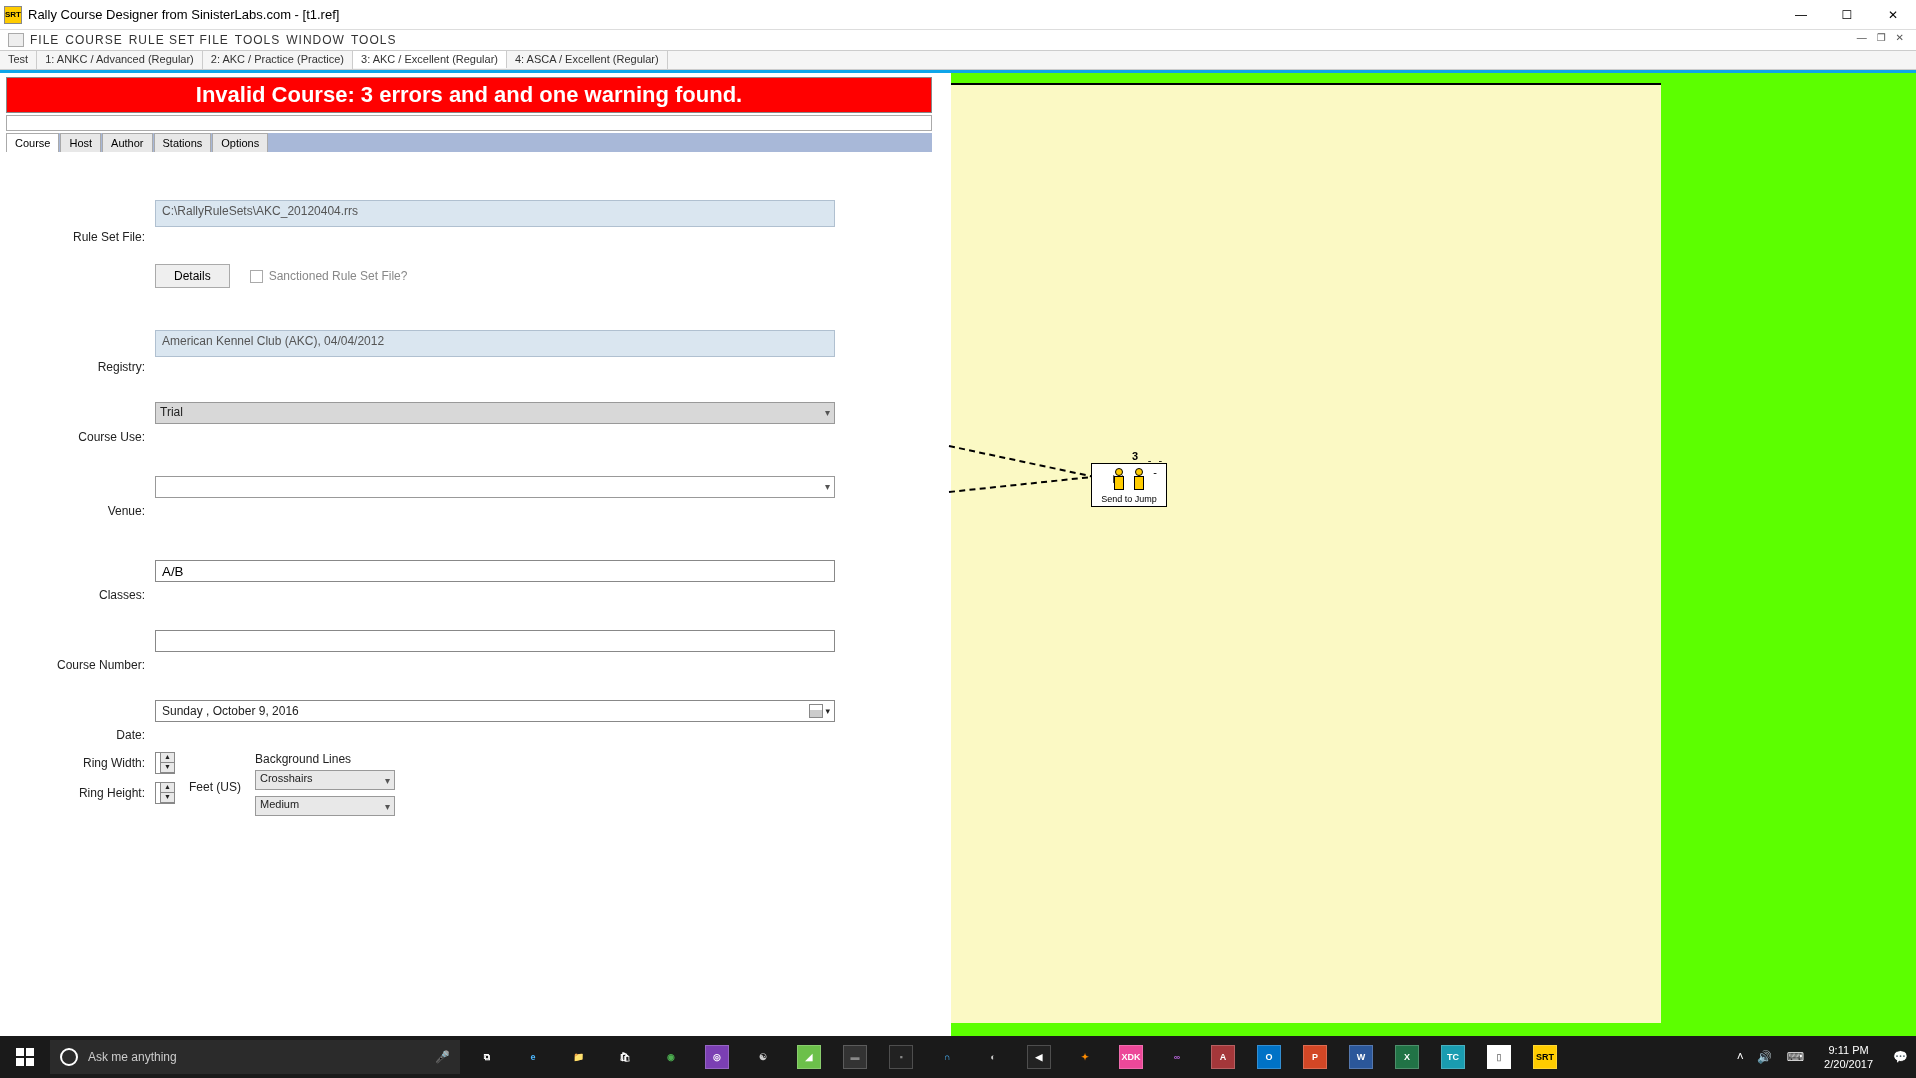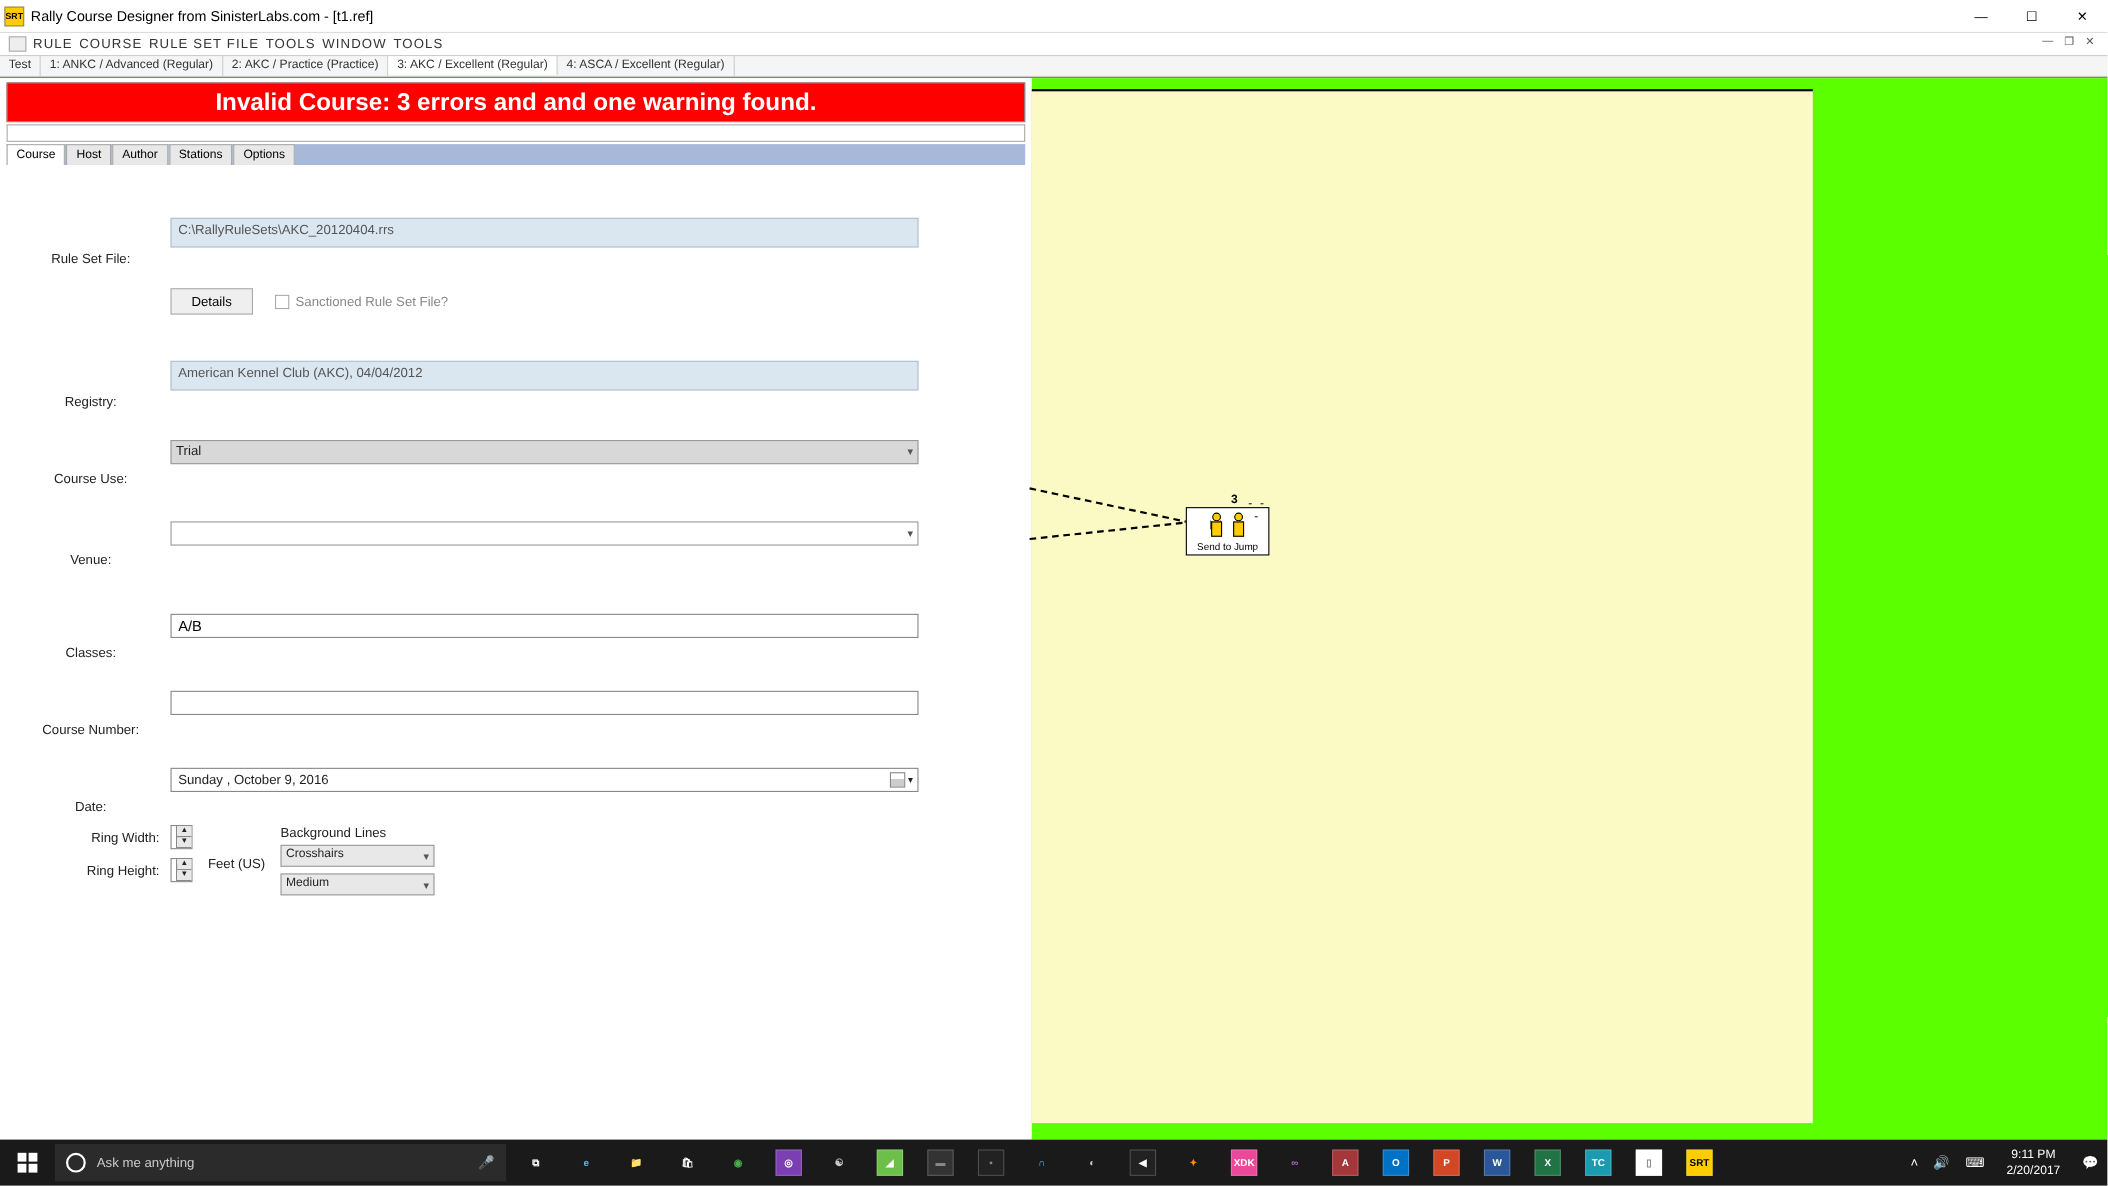--- a/index.html
+++ b/index.html
@@ -13,34 +13,34 @@
 
 .menubar { height: 20px; display: flex; align-items: center; padding: 0 8px; background: #fff; font-size: 12px; color: #333; overflow: hidden; }
 .menubar-icon { width: 16px; height: 14px; background: #eee; border: 1px solid #aaa; margin-right: 6px; }
 .menu-item { margin-right: 6px; cursor: pointer; letter-spacing: 1px; }
 .mdi-controls { position: absolute; right: 12px; top: 32px; display: flex; gap: 10px; font-size: 10px; color: #555; }
 
 .subtabs { height: 20px; background: #f5f5f5; border-top: 1px solid #ccc; border-bottom: 1px solid #ccc; display: flex; font-size: 11px; color: #333; }
 .subtab { padding: 2px 8px; border-right: 1px solid #ccc; cursor: pointer; }
 .subtab.active { background: #fff; border-top: 1px solid #ccc; position: relative; top: -1px; }
 
-.main-area { display: flex; height: calc(100% - 70px - 42px); border-top: 1px solid #0ea5e9; }
+.main-area { display: flex; height: calc(100% - 70px - 42px); border-top: 3px solid #0ea5e9; gap: 13px; }
 .left-panel { width: 938px; background: #fff; display: flex; flex-direction: column; }
 .right-panel { flex: 1; background: #5cff00; position: relative; }
 
 .error-banner { background: #ff0000; color: #fff; font-size: 22px; font-weight: bold; text-align: center; padding: 4px 0; margin: 4px 6px 0 6px; border: 1px solid #888; }
 .gray-strip { height: 16px; background: #fff; border: 1px solid #aaa; margin: 2px 6px; }
 
 .inner-tabs { display: flex; font-size: 11px; margin: 0 6px; background: #a8b8d8; }
 .inner-tab { padding: 3px 8px; cursor: pointer; background: #e8e8e8; border: 1px solid #aaa; border-bottom: none; margin-right: 1px; }
 .inner-tab.active { background: #fff; }
 
 .form-area { padding: 30px 20px 20px 20px; font-size: 12px; color: #222; }
 .form-row { display: flex; align-items: center; margin-bottom: 8px; }
-.form-label { width: 135px; text-align: center; padding-right: 10px; margin-top: 48px; }
+.form-label { width: 135px; text-align: right; padding-right: 10px; margin-top: 48px; }
 .form-input-ro { flex: 0 0 680px; max-width: 680px; background: #dae6f0; border: 1px solid #b0c0d0; padding: 3px 6px; color: #555; height: 27px; }
 .form-input { flex: 0 0 680px; max-width: 680px; border: 1px solid #888; padding: 3px 6px; height: 22px; }
 .form-select { flex: 0 0 680px; max-width: 680px; background: #d8d8d8; border: 1px solid #999; padding: 2px 4px; height: 22px; position: relative; }
 .form-select-white { background: #fff; }
 .select-arrow { position: absolute; right: 4px; top: 4px; font-size: 10px; color: #555; }
 .details-btn { background: #efefef; border: 1px solid #aaa; padding: 4px 18px; cursor: pointer; font-size: 12px; margin-right: 20px; }
 .checkbox-wrap { display: flex; align-items: center; color: #888; }
 .checkbox { width: 13px; height: 13px; border: 1px solid #aaa; margin-right: 6px; }
 
 .dim-row { display: flex; align-items: center; margin-top: 4px; }
@@ -91,21 +91,21 @@
   <div class="titlebar-text">Rally Course Designer from SinisterLabs.com - [t1.ref]</div>
   <div class="win-controls">
     <div class="win-btn">—</div>
     <div class="win-btn">☐</div>
     <div class="win-btn">✕</div>
   </div>
 </div>
 
 <div class="menubar">
   <div class="menubar-icon"></div>
-  <span class="menu-item">RULE</span>
+  <span class="menu-item">FILE</span>
   <span class="menu-item">COURSE</span>
   <span class="menu-item">RULE SET FILE</span>
   <span class="menu-item">TOOLS</span>
   <span class="menu-item">WINDOW</span>
   <span class="menu-item">TOOLS</span>
 </div>
 <div class="mdi-controls">
   <span>—</span>
   <span>❐</span>
   <span>✕</span>

